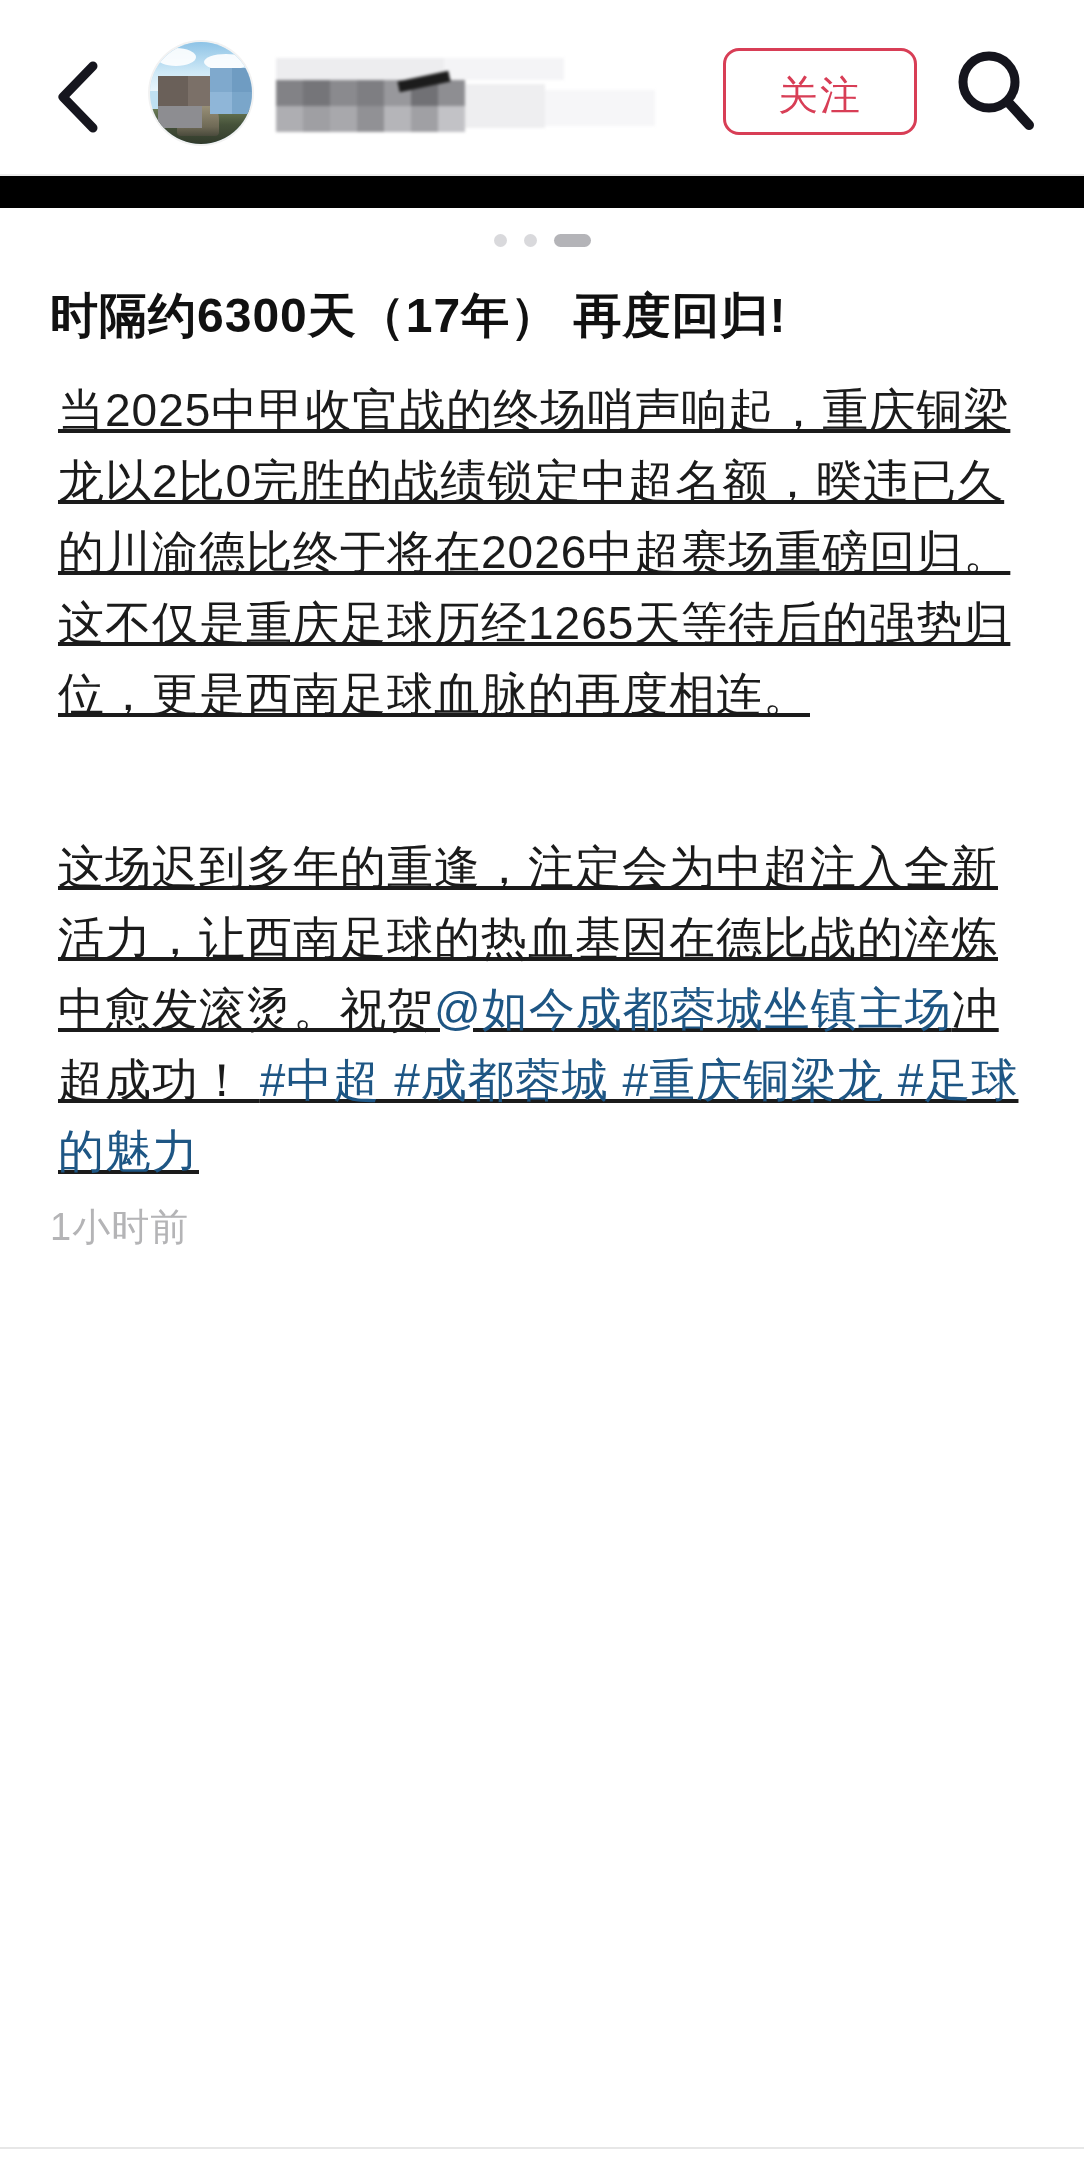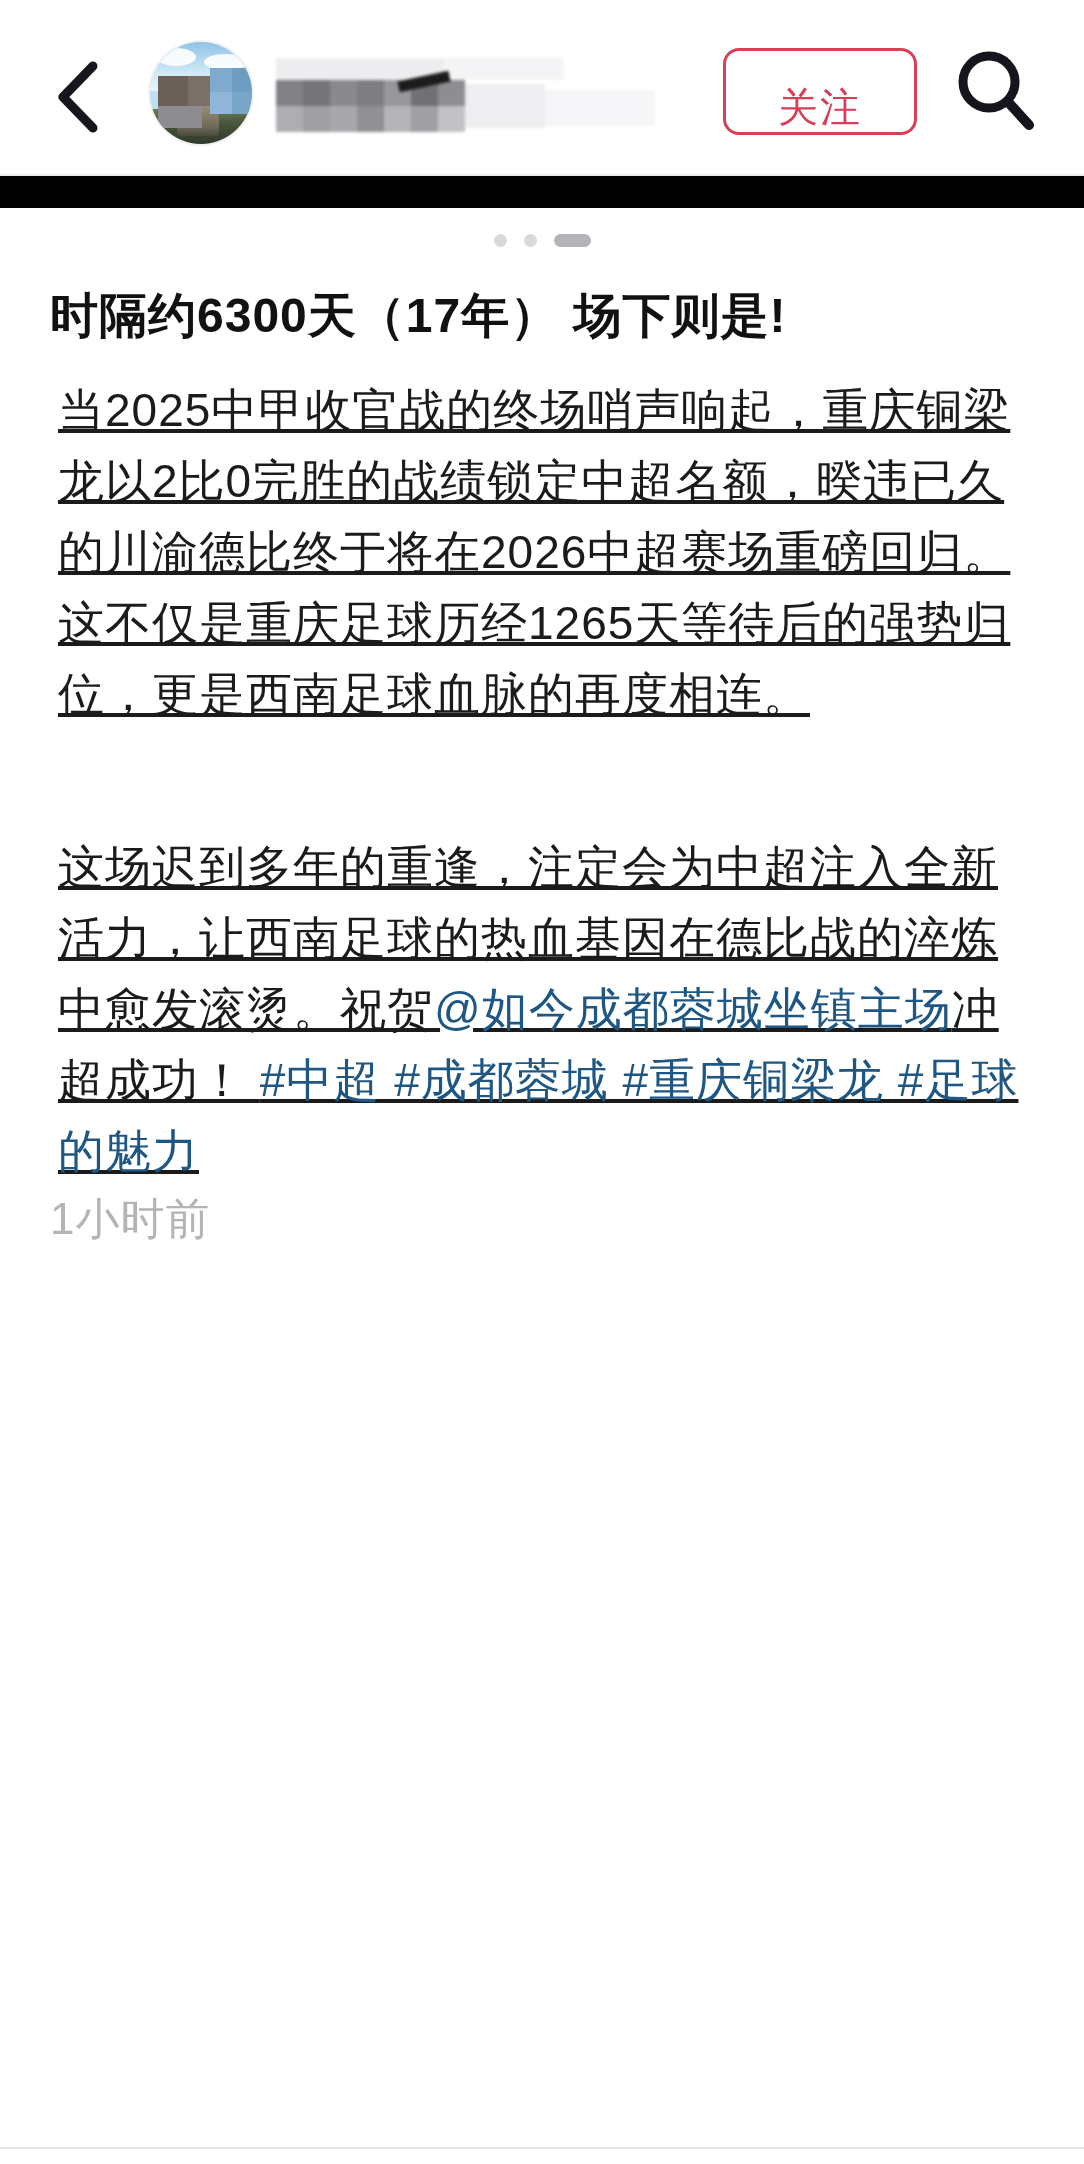--- a/index.html
+++ b/index.html
@@ -42,21 +42,21 @@
   .username-blur .px{position:absolute;}
   
   .follow-btn{
     position:absolute;left:723px;top:48px;width:194px;height:87px;
     background:#ffffff;
     border:3px solid var(--accent,#d83e56);
     border-radius:16px;
     color:var(--accent,#d83e56);
     font-size:40px;line-height:81px;text-align:center;
     font-family:"Liberation Sans", sans-serif;
-    padding:16px;cursor:pointer;letter-spacing:2px;
+    padding:4px;cursor:pointer;letter-spacing:2px;
   }
   .search-btn{position:absolute;left:955px;top:46px;width:82px;height:88px;cursor:pointer;}
   
   .black-bar{width:100%;height:32px;background:#000000;}
   
   .content{padding:0 50px;}
   .dots{margin-top:25px;height:14px;display:flex;justify-content:center;align-items:center;gap:17px;}
   .dot{width:13px;height:13px;border-radius:50%;background:#d9d9dc;}
   .dot.active{width:37px;border-radius:7px;background:#b4b4b8;}
   .post-title{
@@ -69,22 +69,22 @@
     font-size:46px;line-height:71px;
     color:#1b1b1b;letter-spacing:1px;
     word-break:break-all;
     text-decoration:underline;
   }
   .post-body p:nth-of-type(1){margin-top:28px;}
   .post-body p:nth-of-type(2){margin-top:102px;}
   .post-body p:nth-of-type(3){margin-top:126px;}
   .post-body .link{color:var(--link,#1e5684);cursor:pointer;}
   .timestamp{
-    margin-top:14px;
-    font-size:44px;line-height:36px;color:#b4b4b6;letter-spacing:1px;
+    margin-top:22px;
+    font-size:38px;line-height:36px;color:#b4b4b6;letter-spacing:1px;
   }
   .bottom-divider{
     position:absolute;left:0;top:2147px;width:100%;height:2px;background:#e7e7e7;
   }
 </style>
 </head>
 <body>
 
 <div class="page">
 
@@ -148,21 +148,21 @@
 
   <div class="black-bar"></div>
 
   <main class="content">
     <div class="dots" id="carousel-dots">
         <div class="dot"></div>
         <div class="dot"></div>
         <div class="dot active"></div>
       </div>
 
-    <h1 class="post-title">时隔约6300天（17年） 场下则是!</h1>
+    <h1 class="post-title">时隔约6300天（17年） 再度回归!</h1>
 
     <div class="post-body" id="post-body-container">
         <p><span>当2025中甲收官战的终场哨声响起，重庆铜梁龙以2比0完胜的战绩锁定中超名额，暌违已久的川渝德比终于将在2026中超赛场重磅回归。这不仅是重庆足球历经1265天等待后的强势归位，更是西南足球血脉的再度相连。</span></p>
         <p><span>这场迟到多年的重逢，注定会为中超注入全新活力，让西南足球的热血基因在德比战的淬炼中愈发滚烫。祝贺</span><span class="link">@如今成都蓉城坐镇主场</span><span>冲超成功！ </span><span class="link">#中超 #成都蓉城 #重庆铜梁龙 #足球的魅力</span></p>
       </div>
 
     <div class="timestamp">1小时前</div>
   </main>
 
   <div class="bottom-divider"></div>

